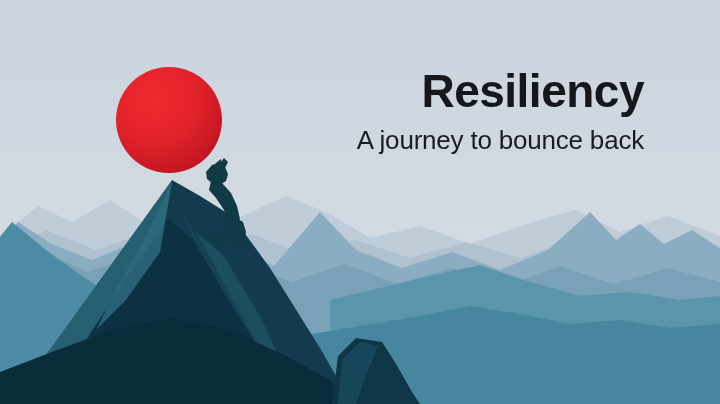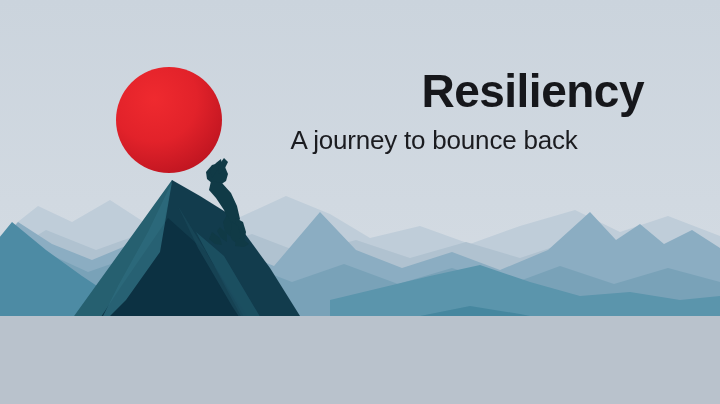--- a/index.html
+++ b/index.html
@@ -7,21 +7,21 @@
     margin: 0;
     padding: 0;
     background: #b9c2cc;
   }
   body {
     font-family: "Liberation Sans", sans-serif;
   }
   #stage {
     position: relative;
     width: 720px;
-    height: 316px;
+    height: 404px;
     overflow: hidden;
     background: #ccd5de;
   }
   #art {
     position: absolute;
     inset: 0;
     width: 720px;
     height: 404px;
     display: block;
   }
@@ -45,21 +45,20 @@
   }
   .subtitle {
     font-family: "Liberation Sans", sans-serif;
     font-size: 26px;
     line-height: 32px;
     font-weight: 500;
     letter-spacing: -0.2px;
     color: #1b1c20;
     margin: 8px 0 0 0;
     white-space: nowrap;
-    text-align: center;
   }
 </style>
 </head>
 <body>
 
 <div id="stage">
 
   <svg id="art" viewBox="0 0 720 404" xmlns="http://www.w3.org/2000/svg" preserveAspectRatio="none">
     <defs>
       <radialGradient id="ballGrad" cx="36%" cy="30%" r="78%">

